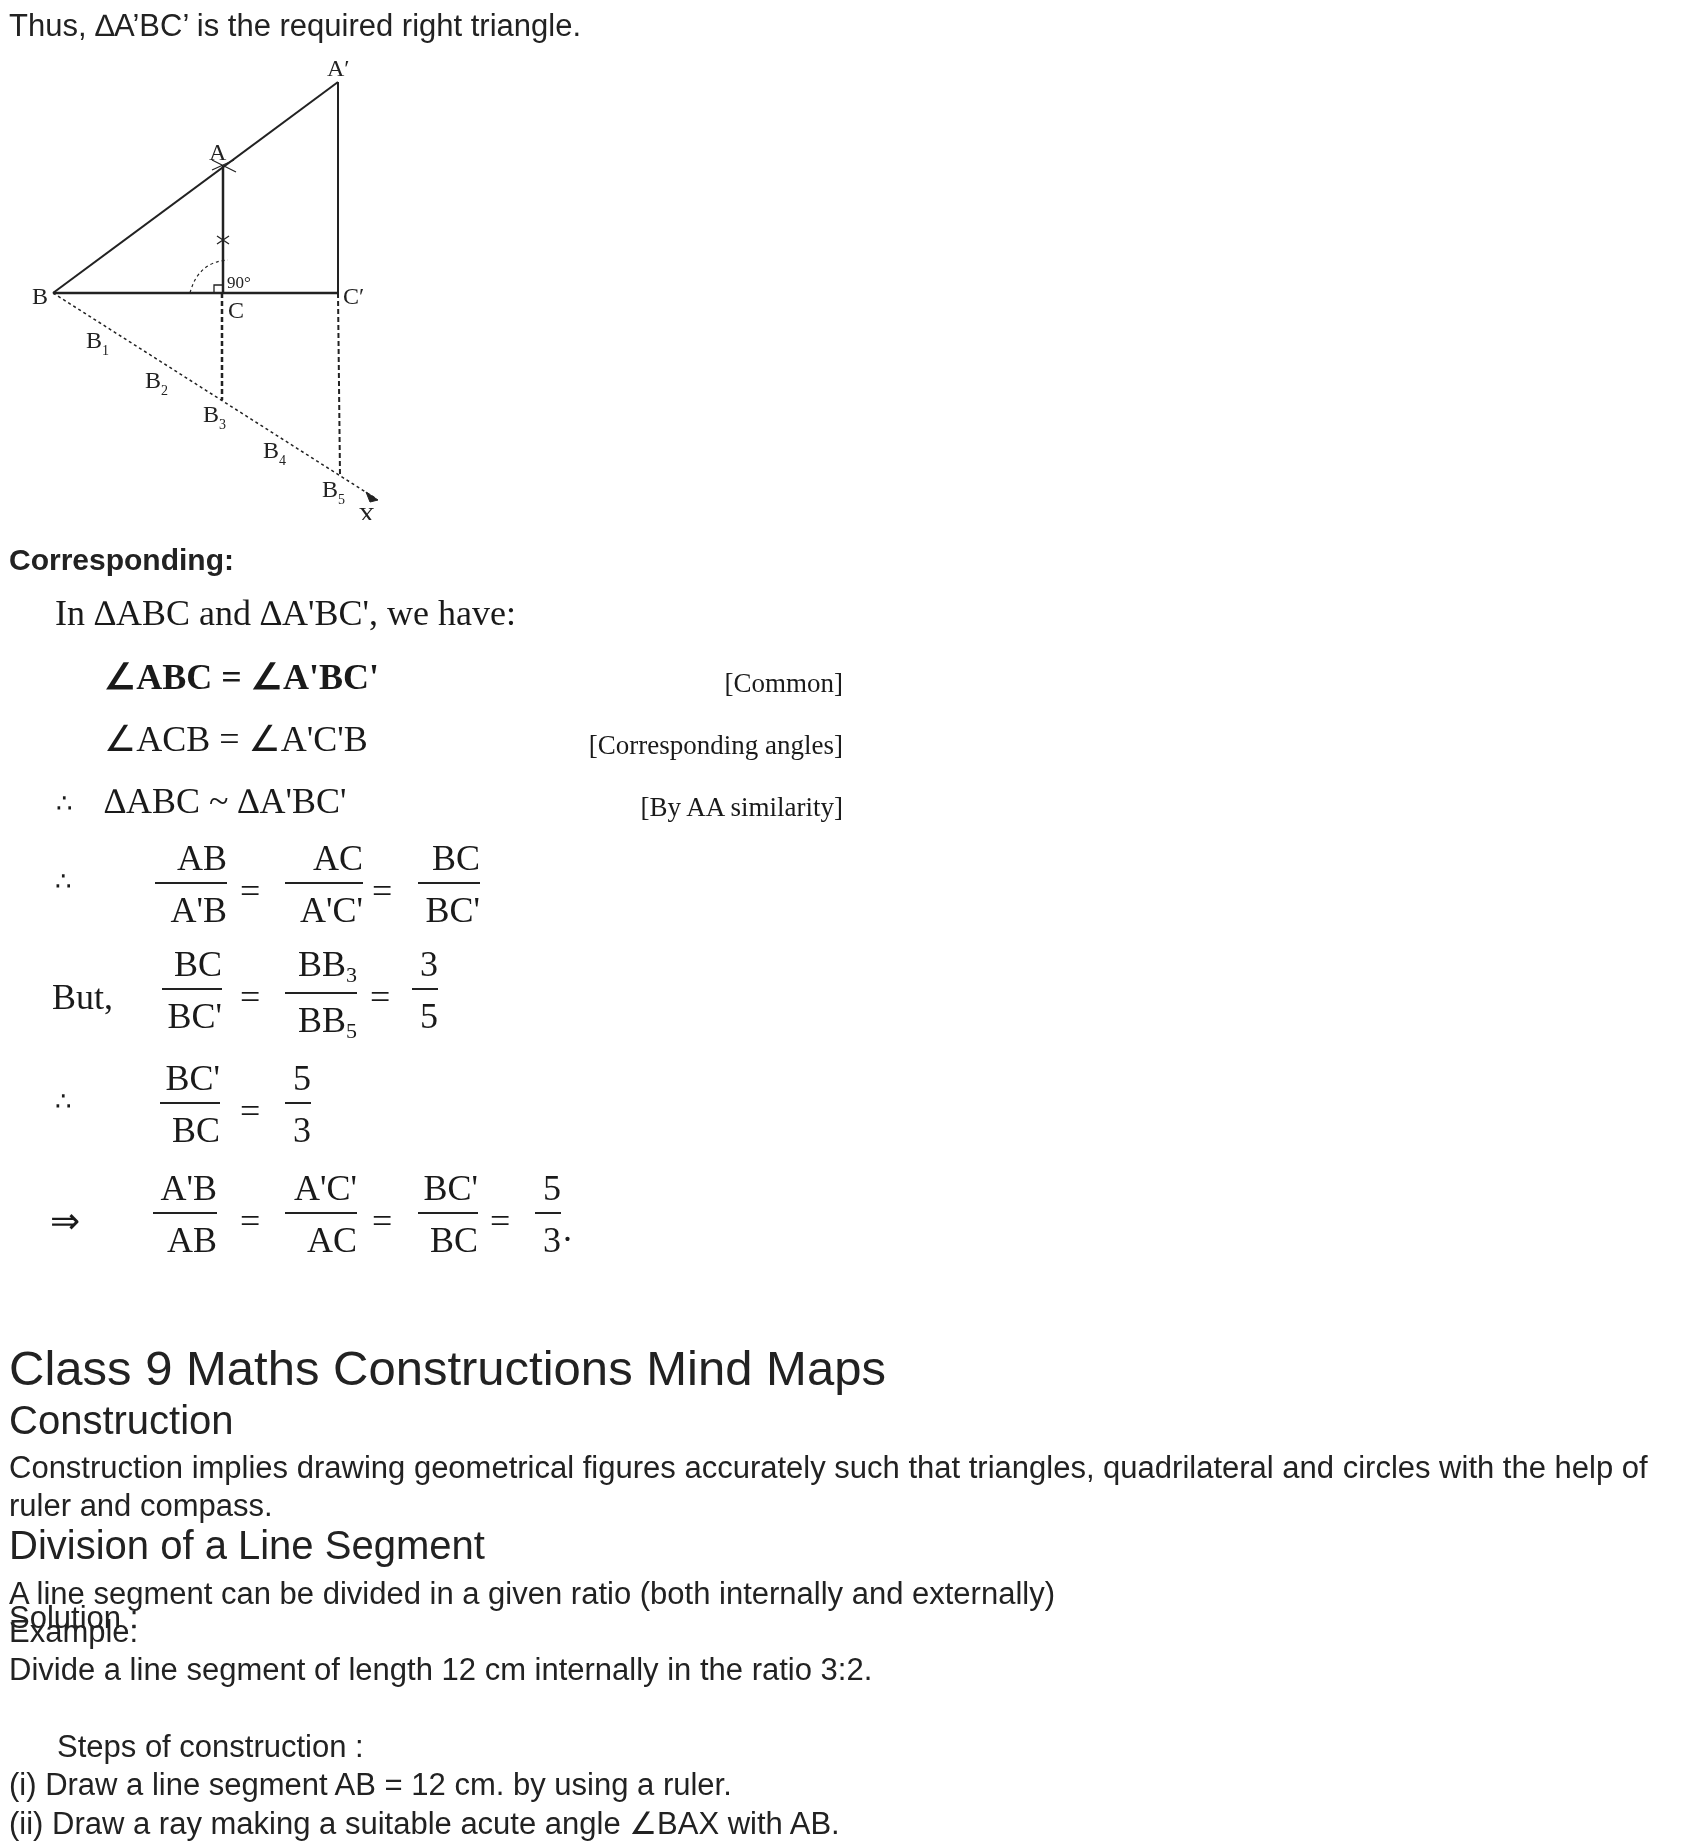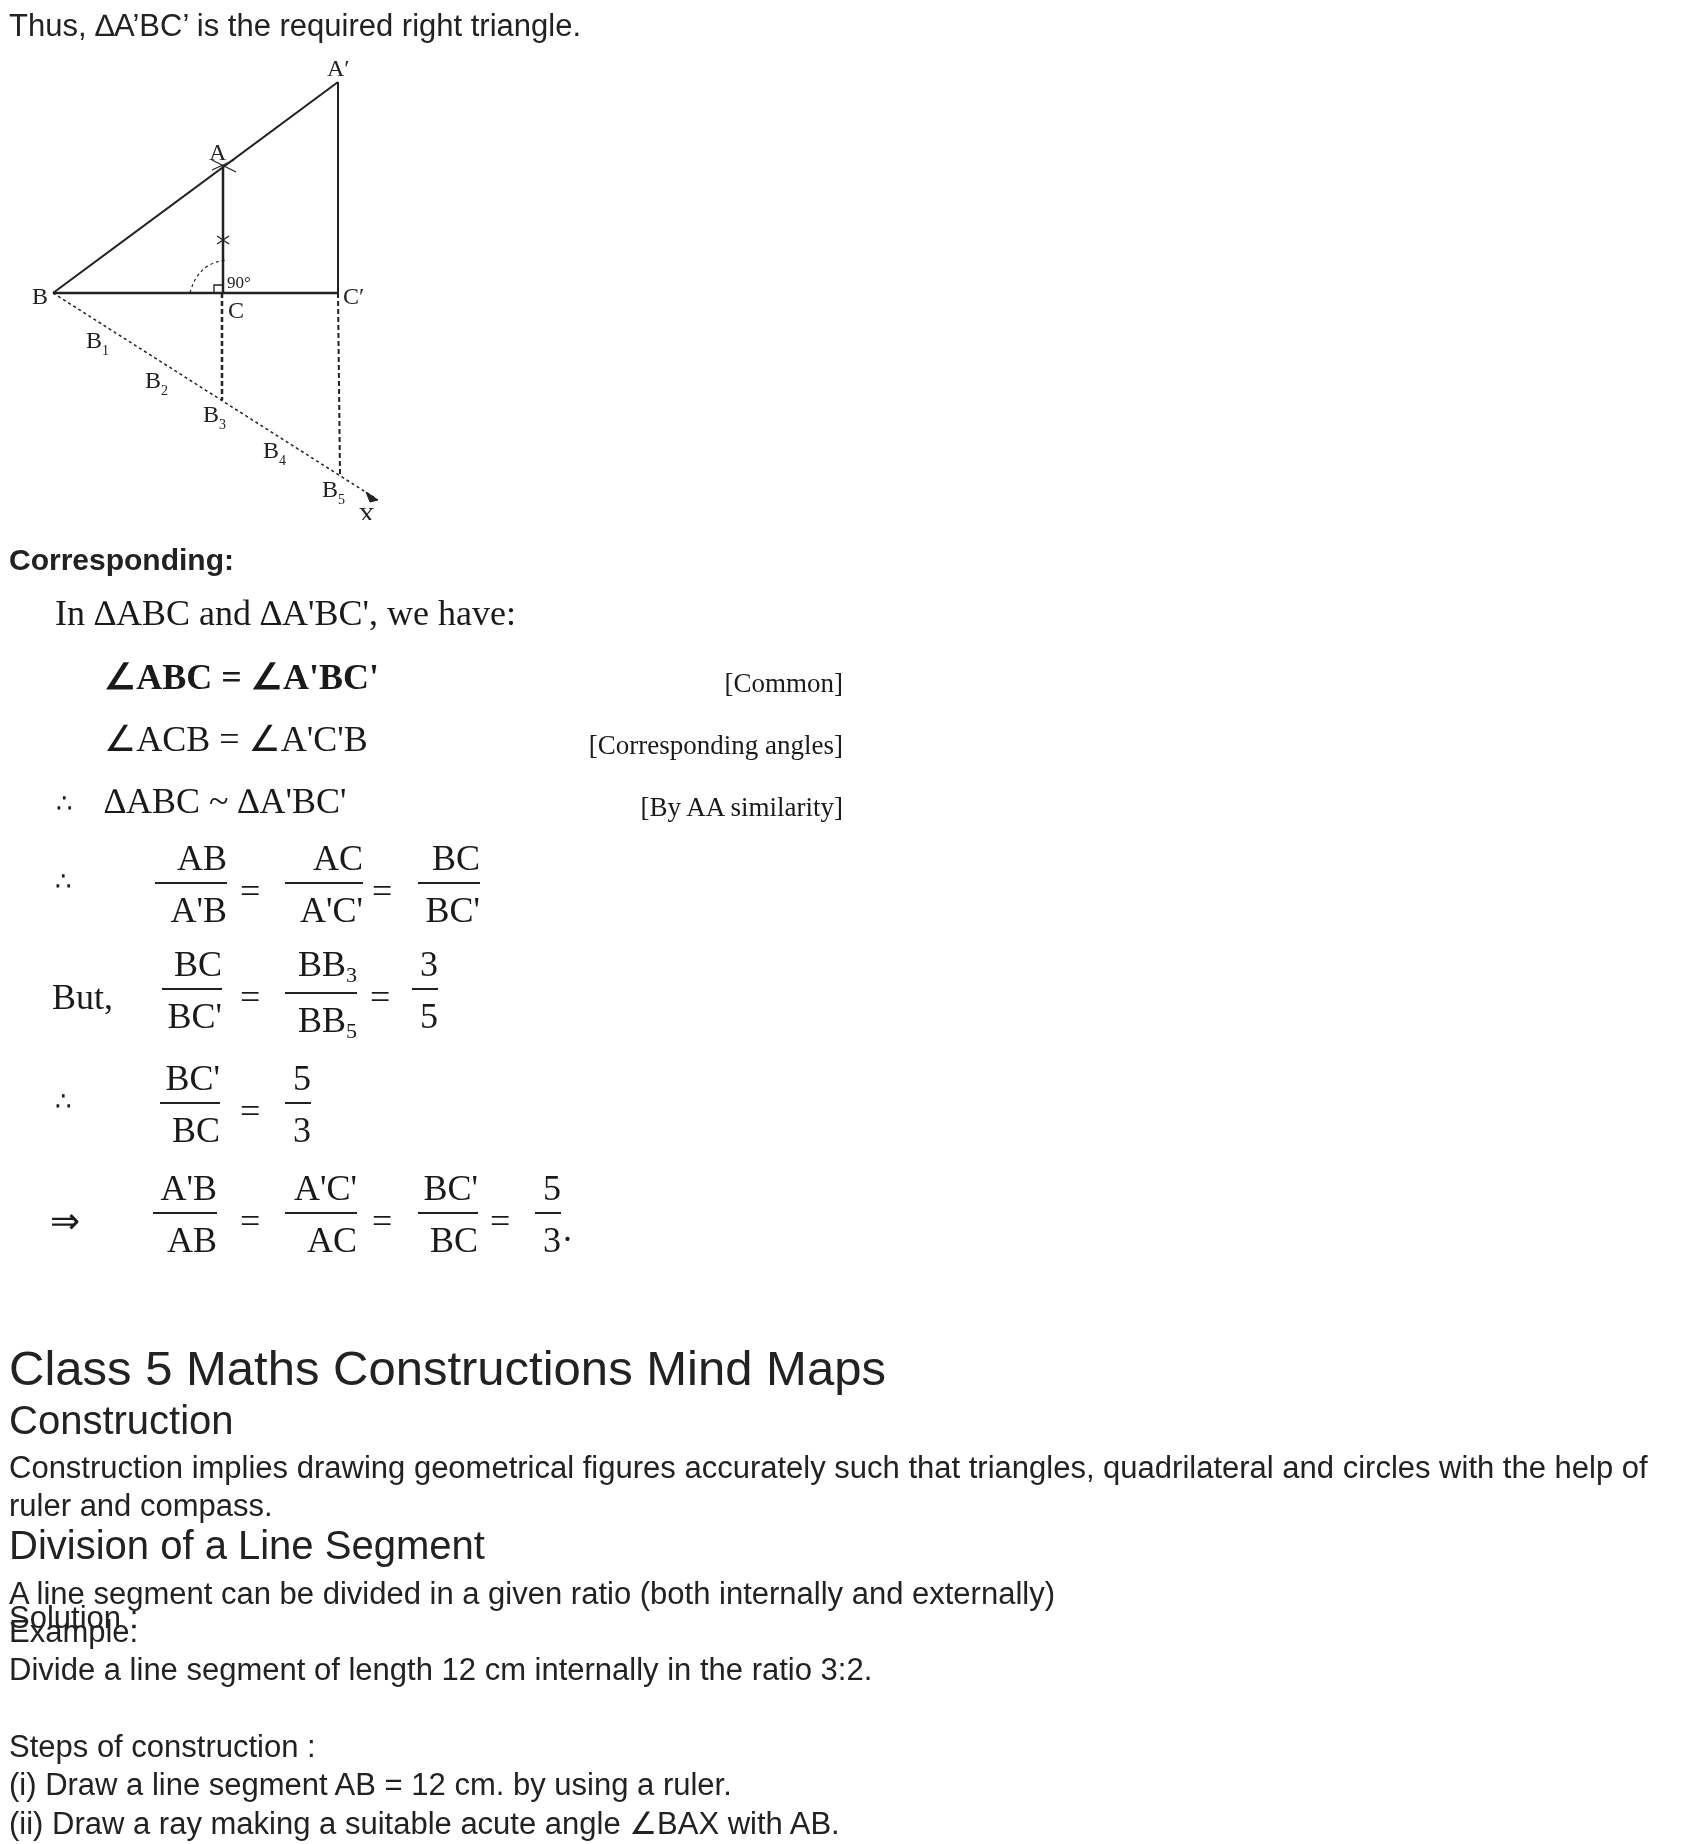--- a/index.html
+++ b/index.html
@@ -35,21 +35,21 @@
 
   #heading-main { left: 9px; top: 1340px; font-size: 49px; }
   #heading-construction { left: 9px; top: 1398px; font-size: 40px; }
   #para-construction { left: 9px; top: 1449px; font-size: 31px; white-space: normal; width: 1680px; line-height: 38px; }
   #heading-division { left: 9px; top: 1523px; font-size: 40px; }
   .bodyline { font-size: 31px; left: 9px; }
   #body-0 { top: 1576px; }
   #body-1 { top: 1614px; }
   #body-2 { top: 1652px; }
   #body-3 { top: 1600px; }
-  #body-4 { top: 1729px; }
+  #body-4 { top: 1729px; margin-left: 48px; }
   #body-5 { top: 1767px; }
   #body-6 { top: 1805px; }
 </style>
 </head>
 <body>
 
 <div id="intro-line" class="abs sans">Thus, ∆A’BC’ is the required right triangle.</div>
 
 <svg id="diagram" width="420" height="470" viewBox="0 50 420 470">
   <g stroke="#222" fill="none">
@@ -172,21 +172,21 @@
   </div>
   <span class="eq" style="left:490px; top:30px;">=</span>
   <div class="frac" style="left:535px; top:0; width:26px;">
     <span class="num">5</span>
       <span class="bar"></span>
       <span class="den">3</span>
   </div>
   <span class="eq" style="left:563px; top:38px;">.</span>
 </div>
 
-<div id="heading-main" class="abs sans">Class 5 Maths Constructions Mind Maps</div>
+<div id="heading-main" class="abs sans">Class 9 Maths Constructions Mind Maps</div>
 <div id="heading-construction" class="abs sans">Construction</div>
 <div id="para-construction" class="abs sans">Construction implies drawing geometrical figures accurately such that triangles, quadrilateral and circles with the help of ruler and compass.</div>
 <div id="heading-division" class="abs sans">Division of a Line Segment</div>
 
 <div id="body-0" class="abs sans bodyline">A line segment can be divided in a given ratio (both internally and externally)</div>
 <div id="body-1" class="abs sans bodyline">Example:</div>
 <div id="body-2" class="abs sans bodyline">Divide a line segment of length 12 cm internally in the ratio 3:2.</div>
 <div id="body-3" class="abs sans bodyline">Solution :</div>
 <div id="body-4" class="abs sans bodyline">Steps of construction :</div>
 <div id="body-5" class="abs sans bodyline">(i) Draw a line segment AB = 12 cm. by using a ruler.</div>

